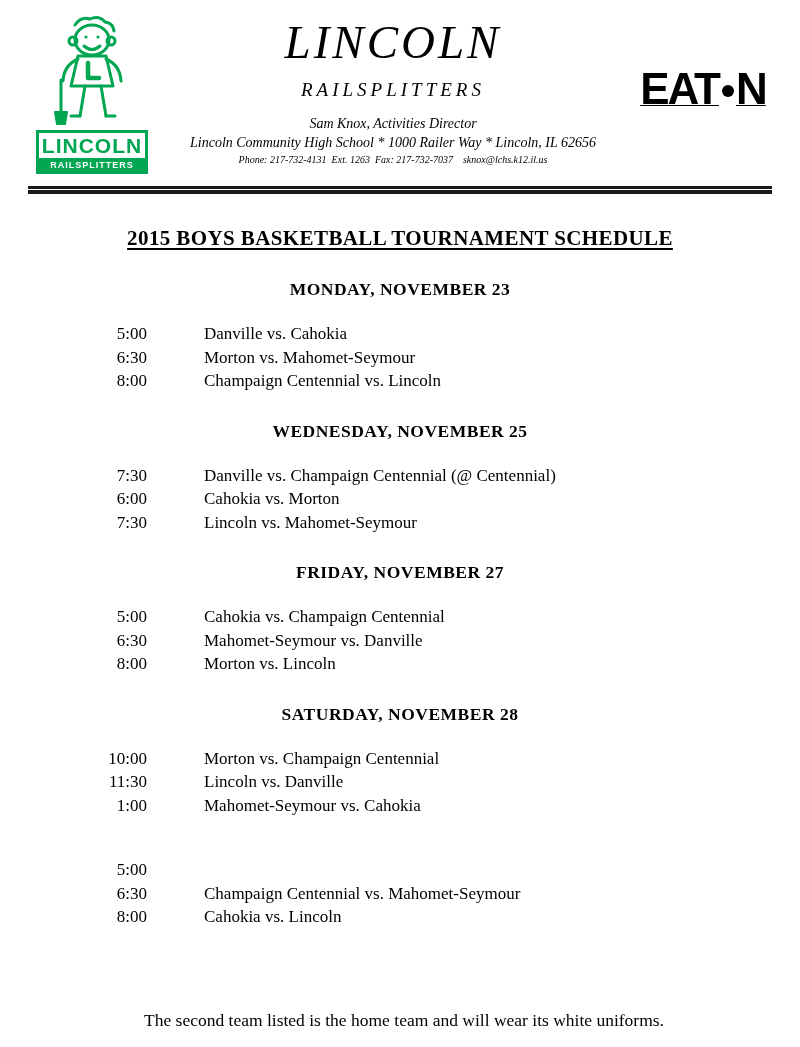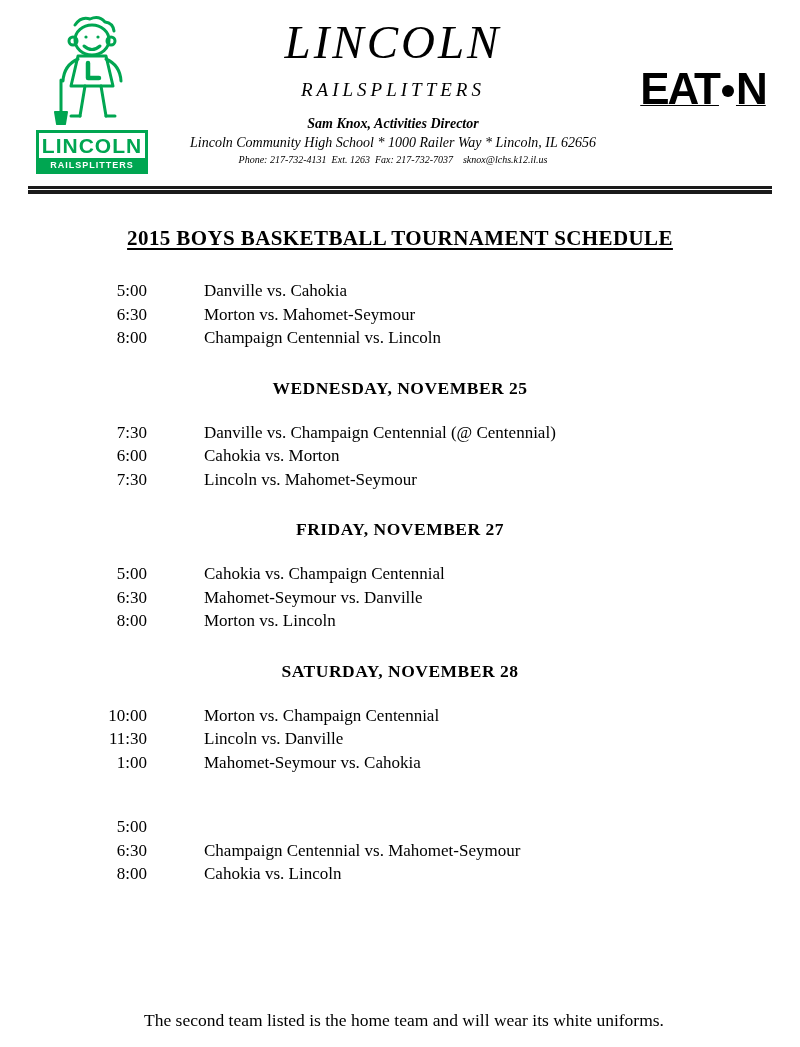--- a/index.html
+++ b/index.html
@@ -32,21 +32,21 @@
   }
 
   .header-center { flex: 1; text-align: center; padding-top: 6px; }
   .school-name {
     font-size: 47px; font-style: italic; font-weight: 400;
     letter-spacing: 3px; line-height: 1.05;
   }
   .team-name {
     font-size: 19px; font-style: italic; letter-spacing: 4px; margin-top: 12px;
   }
-  .director-line { font-size: 14px; font-style: italic; margin-top: 15px; font-weight: bold; }
+  .director-line { font-size: 14px; font-style: italic; margin-top: 15px; }
   .address-line  { font-size: 14px; font-style: italic; margin-top: 3px; white-space: pre-wrap; }
   .contact-line  { font-size: 10px; font-style: italic; margin-top: 3px; white-space: pre-wrap; }
 
   .eaton-wrap { width: 158px; flex-shrink: 0; text-align: center; padding-top: 52px; text-decoration: underline; }
   .eaton {
     font-family: "Liberation Sans", sans-serif;
     font-weight: 900; font-size: 44px; letter-spacing: -2px; color: #000;
     white-space: nowrap;
   }
   .eaton-dot {
@@ -137,20 +137,21 @@
   </div>
 
 </header>
 
 <div class="divider"></div>
 
 <h1 class="page-title">2015 BOYS BASKETBALL TOURNAMENT SCHEDULE</h1>
 
 <main class="schedule" id="schedule-root">
     <section class="schedule-section">
+      <h2 class="day-header">MONDAY, NOVEMBER 23</h2>
       <div class="game-group">
         <div class="game-row">
           <span class="game-time">5:00</span>
           <span class="game-matchup">Danville vs. Cahokia</span>
         </div>
         <div class="game-row">
           <span class="game-time">6:30</span>
           <span class="game-matchup">Morton vs. Mahomet-Seymour</span>
         </div>
         <div class="game-row">

